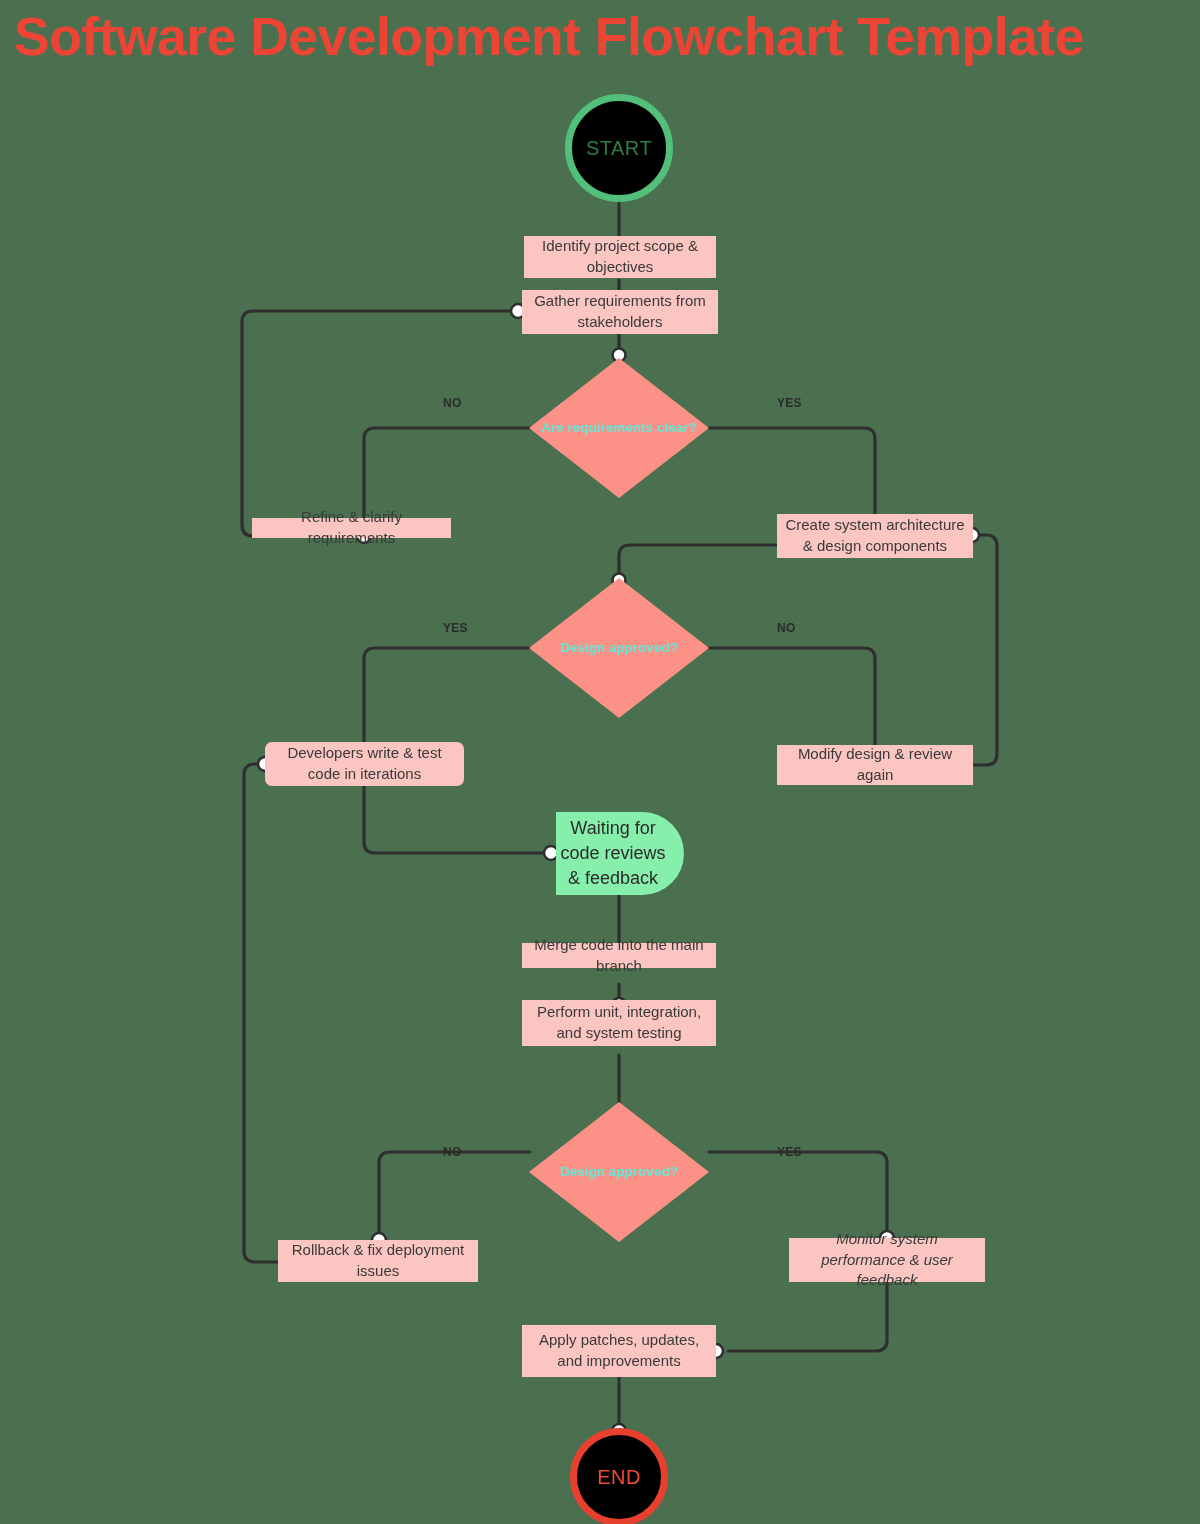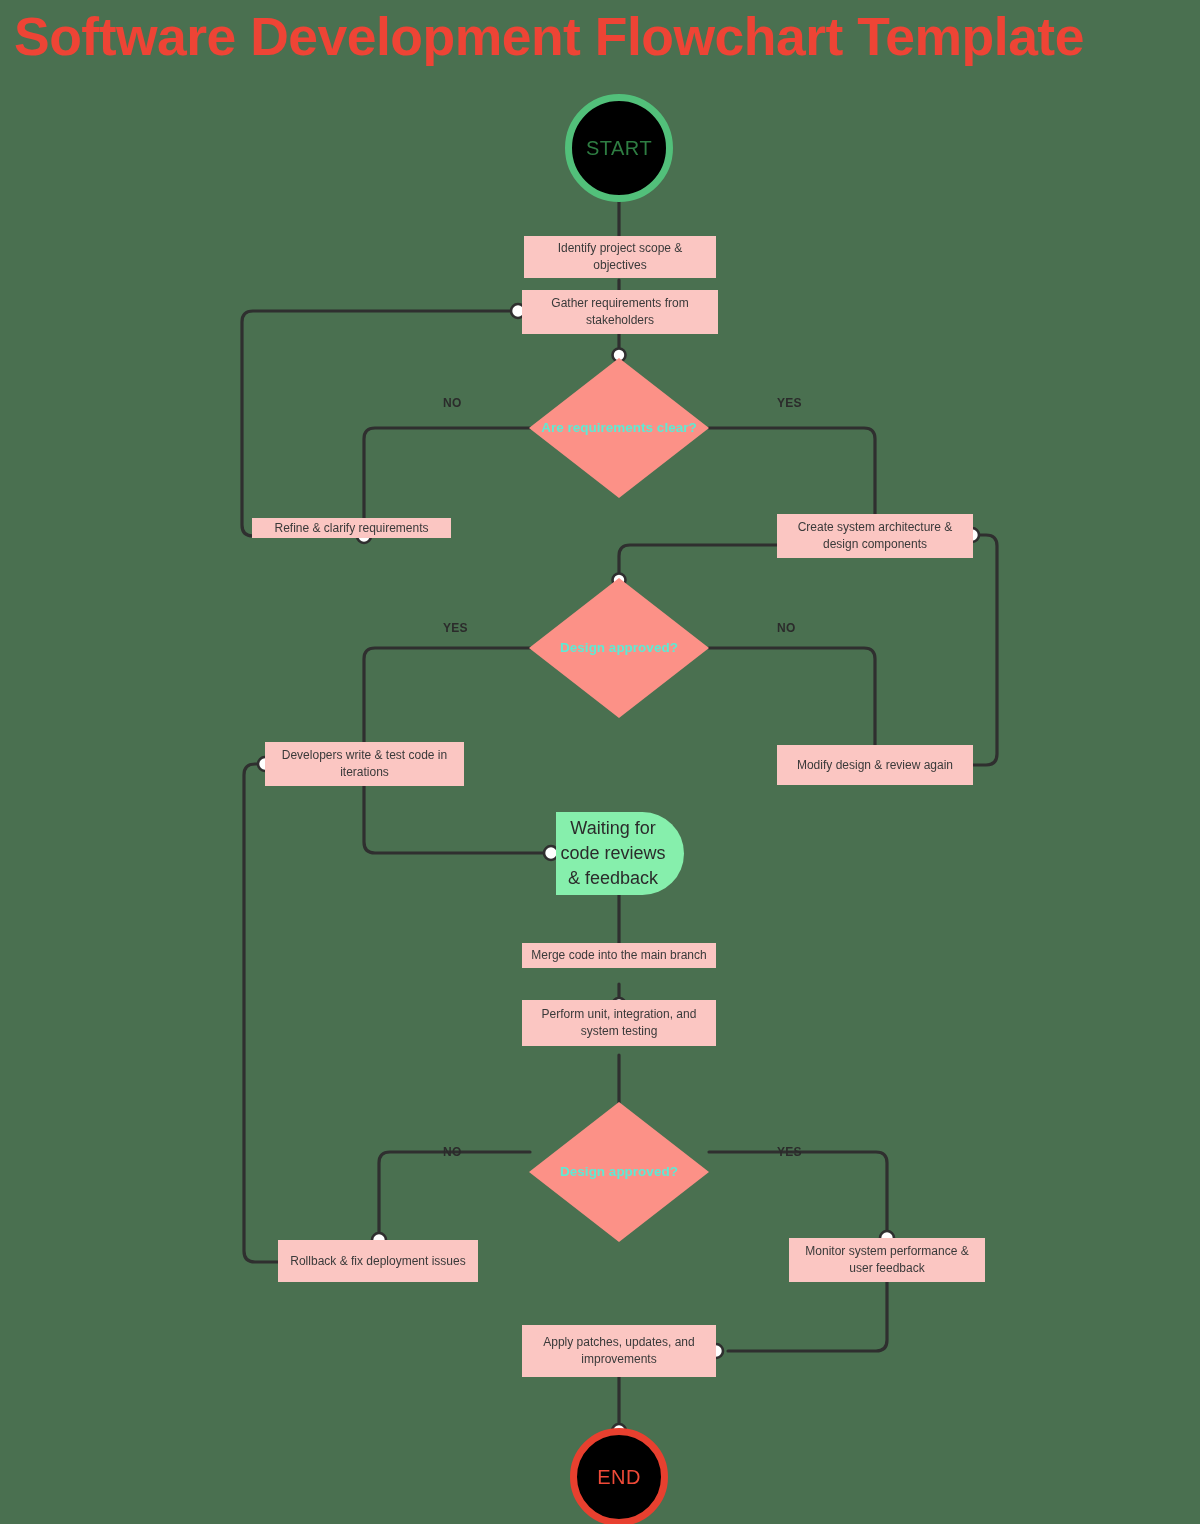--- a/index.html
+++ b/index.html
@@ -47,21 +47,21 @@
     position: absolute;
     box-sizing: border-box;
     display: flex;
     align-items: center;
     justify-content: center;
     text-align: center;
   }
   .process {
     background: #fbc6c2;
     color: #3a3a3a;
-    font-size: 12px;
+    font-size: 15px;
     line-height: 1.38;
     padding: 4px 8px;
   }
   .decision-wrap {
     position: absolute;
   }
   .decision-shape {
     position: absolute;
     left: 0;
     top: 0;
@@ -227,21 +227,21 @@
 
   <div class="decision-wrap" style="left:529px; top:578px; width:180px; height:140px;">
     <svg class="decision-shape" viewBox="0 0 180 140" xmlns="http://www.w3.org/2000/svg">
       <polygon points="90,0 180,70 90,140 0,70" fill="#fc9187"></polygon>
     </svg>
     <div class="decision-label">Design approved?</div>
   </div>
   <div class="branch-label" style="left:443px; top:621px;">YES</div>
   <div class="branch-label" style="left:777px; top:621px;">NO</div>
 
-  <div class="node process" style="left:265px; top:742px; width:199px; height:44px;">
+  <div class="node process" style="left:265px; top:742px; width:199px; height:44px;border-radius:7px;">
     <span>Developers write &amp; test code in iterations</span>
   </div>
 
   <div class="node process" style="left:777px; top:745px; width:196px; height:40px;">
     <span>Modify design &amp; review again</span>
   </div>
 
   <div class="node delay" style="left:556px; top:812px; width:128px; height:83px;">
     <span>Waiting for code reviews &amp; feedback</span>
   </div>
@@ -260,21 +260,21 @@
     </svg>
     <div class="decision-label">Design approved?</div>
   </div>
   <div class="branch-label" style="left:443px; top:1145px;">NO</div>
   <div class="branch-label" style="left:777px; top:1145px;">YES</div>
 
   <div class="node process" style="left:278px; top:1240px; width:200px; height:42px;">
     <span>Rollback &amp; fix deployment issues</span>
   </div>
 
-  <div class="node process" style="left:789px; top:1238px; width:196px; height:44px;">
+  <div class="node process" style="left:789px; top:1238px; width:196px; height:44px;font-style:italic;">
     <span>Monitor system performance &amp; user feedback</span>
   </div>
 
   <div class="node process" style="left:522px; top:1325px; width:194px; height:52px;">
     <span>Apply patches, updates, and improvements</span>
   </div>
 
   <div class="node terminator end" style="left:570px; top:1428px; width:98px; height:98px;">
     <span>END</span>
   </div>

